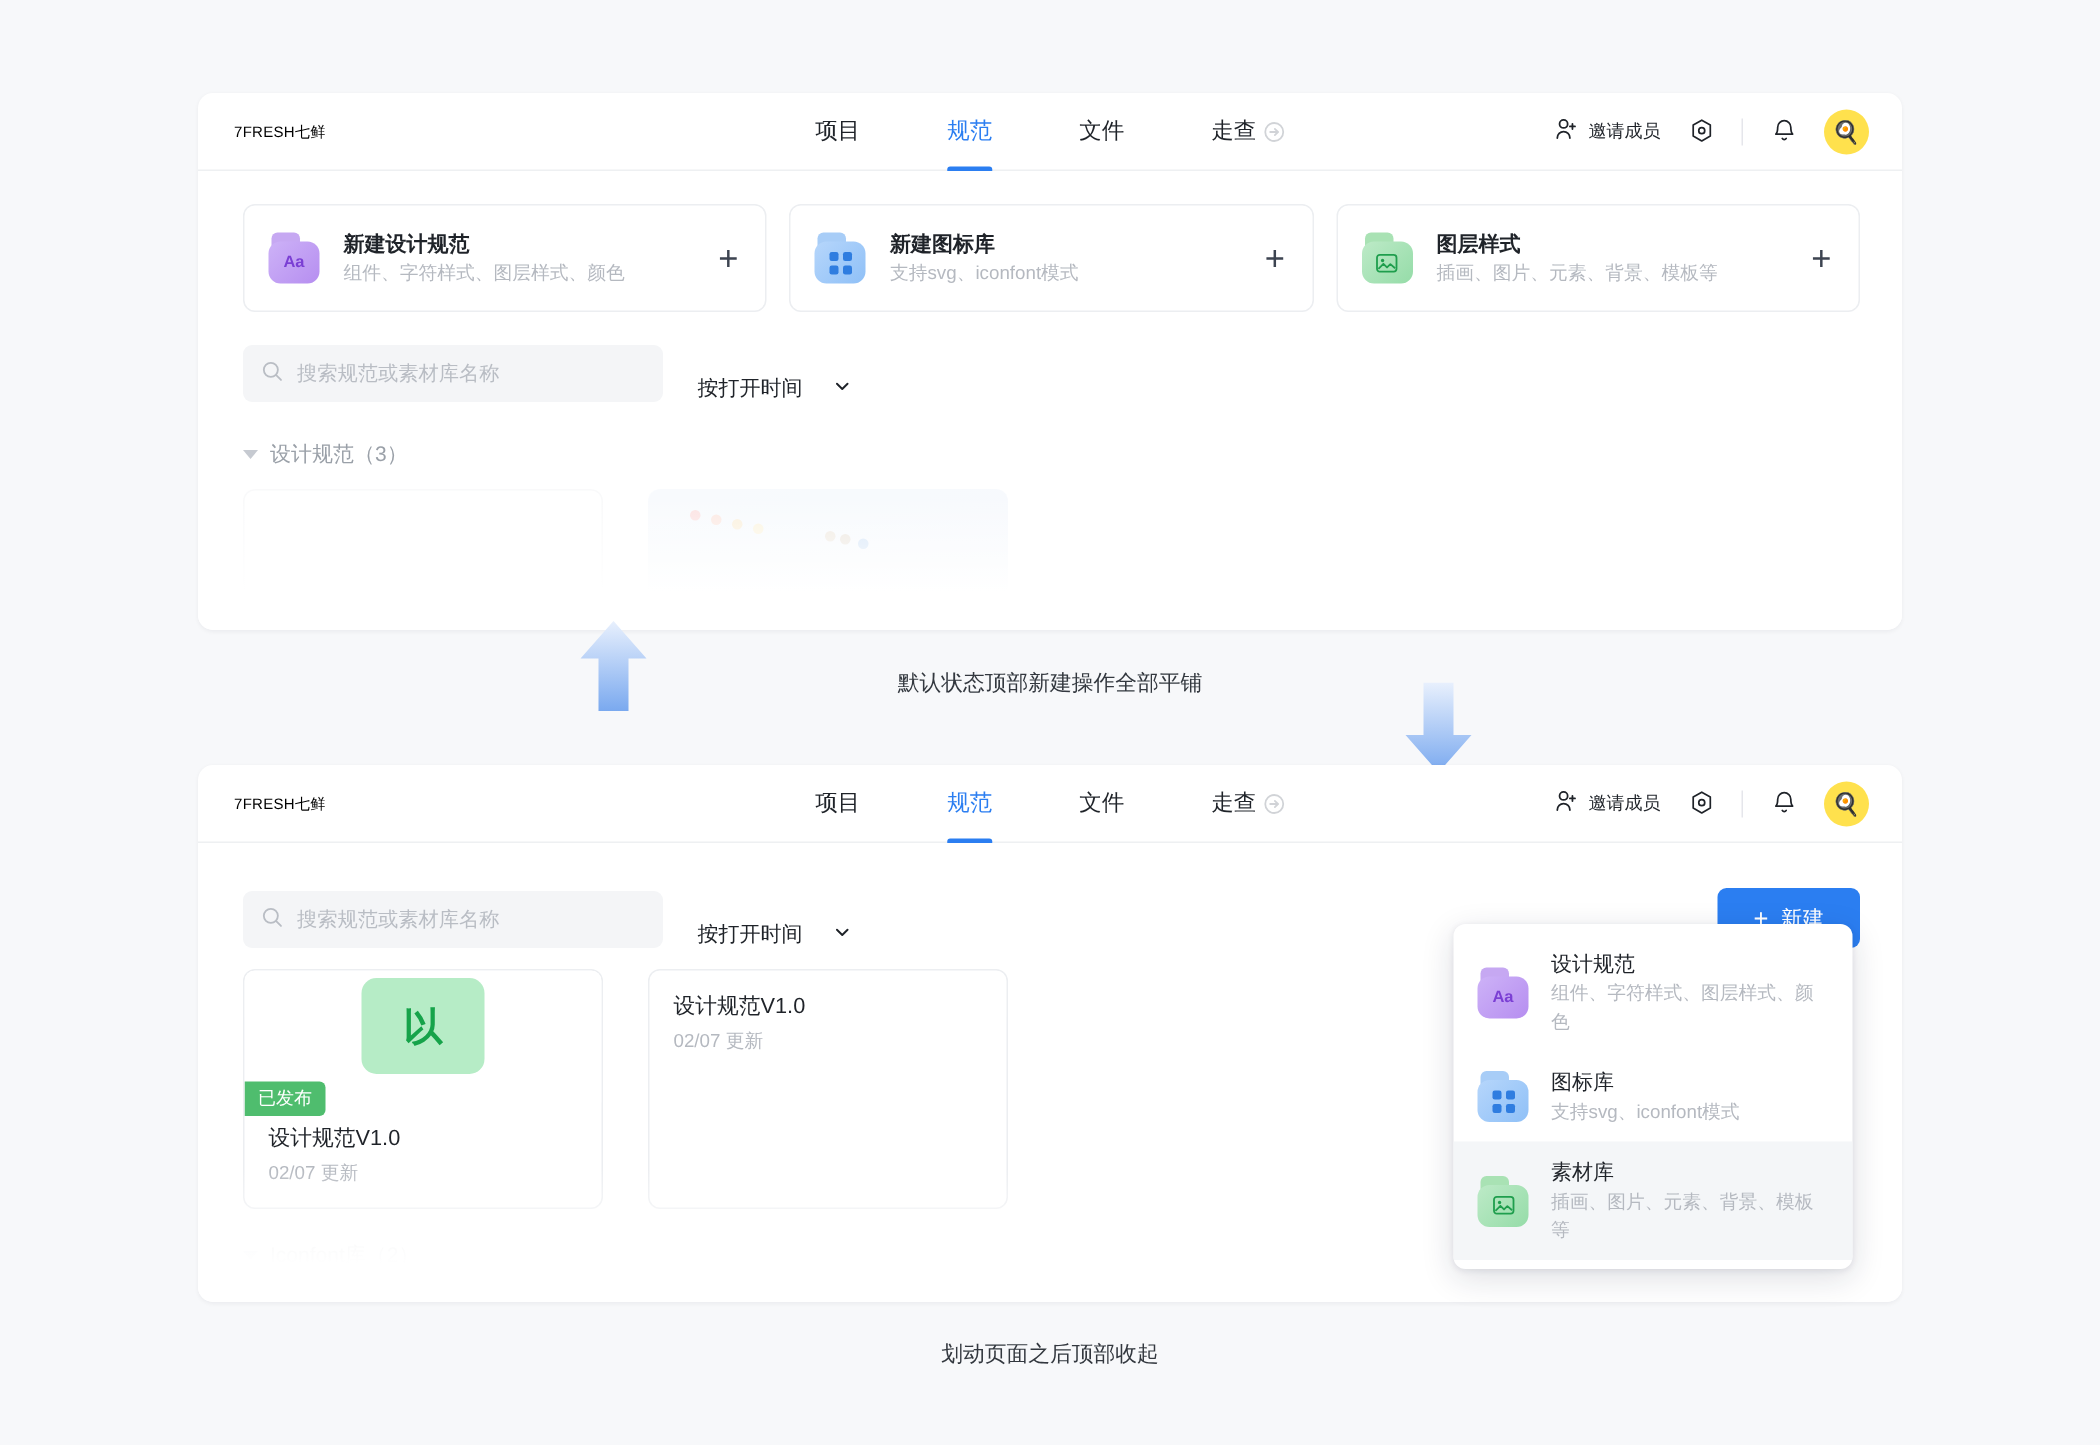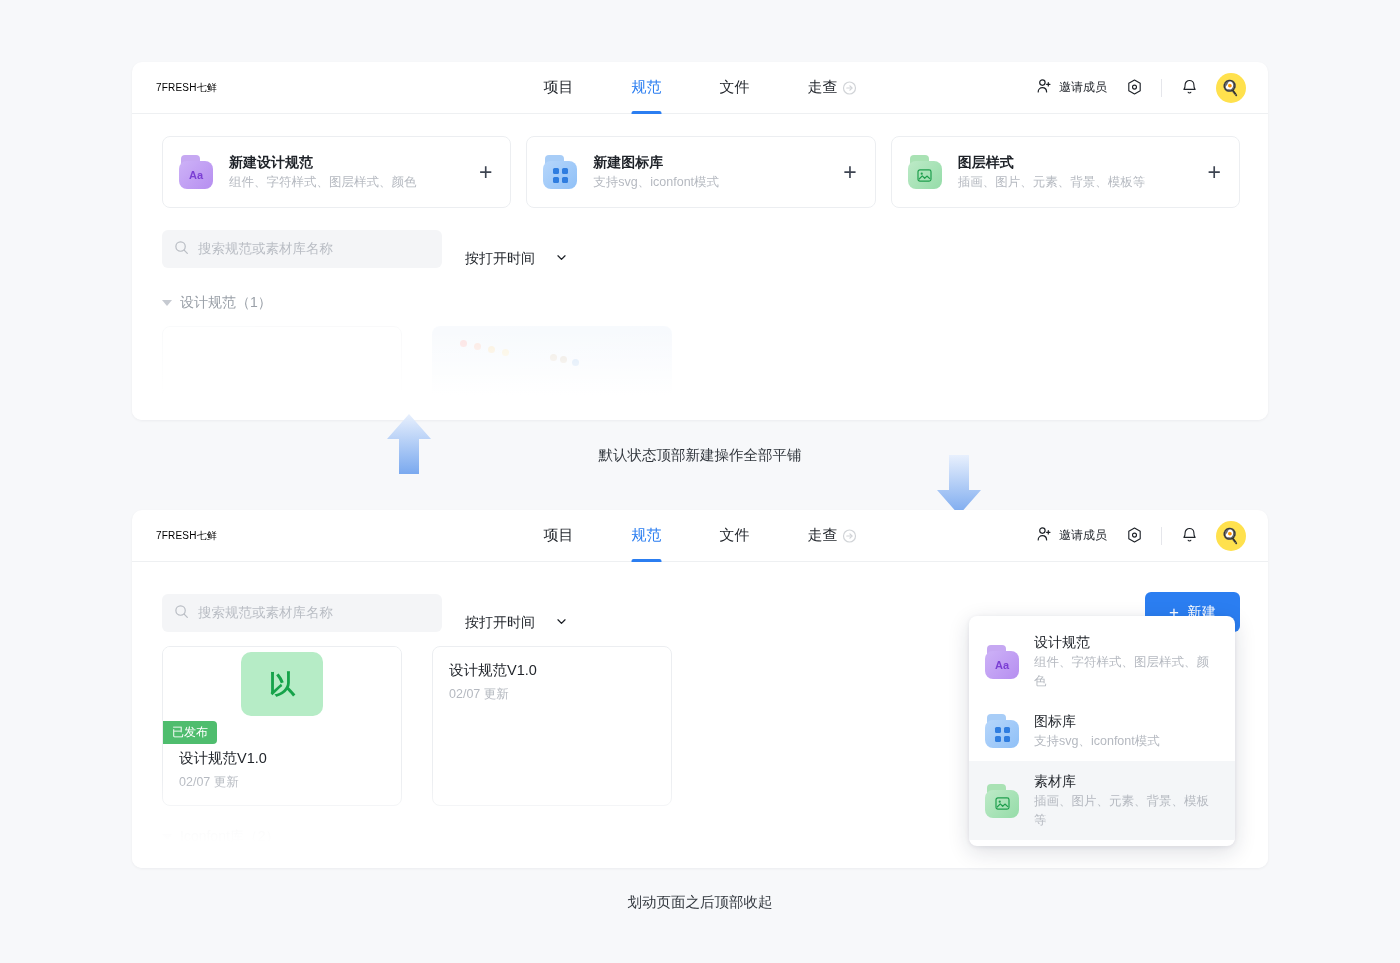--- a/index.html
+++ b/index.html
@@ -412,21 +412,21 @@
           <span>
             <svg width="13" height="13" viewBox="0 0 14 14">
                 <path d="M3.2 5.2 7 9l3.8-3.8" fill="none" stroke="#1f2329" stroke-width="1.4" stroke-linecap="round" stroke-linejoin="round"></path>
               </svg>
           </span>
         </div>
       </div>
 
       <div class="sect">
         <span class="caret"></span>
-        <span>设计规范（1）</span>
+        <span>设计规范（3）</span>
       </div>
 
       <div class="ghost-row">
         <div class="ghost-card"></div>
         <div class="ghost-img">
           <span class="d" style="left:28px;top:14px;background:#f4a0a0"></span>
           <span class="d" style="left:42px;top:17px;background:#f4b5a0"></span>
           <span class="d" style="left:56px;top:20px;background:#f0cf8f"></span>
           <span class="d" style="left:70px;top:23px;background:#f2dd9a"></span>
           <span class="d" style="left:118px;top:28px;background:#cdb79a"></span>

